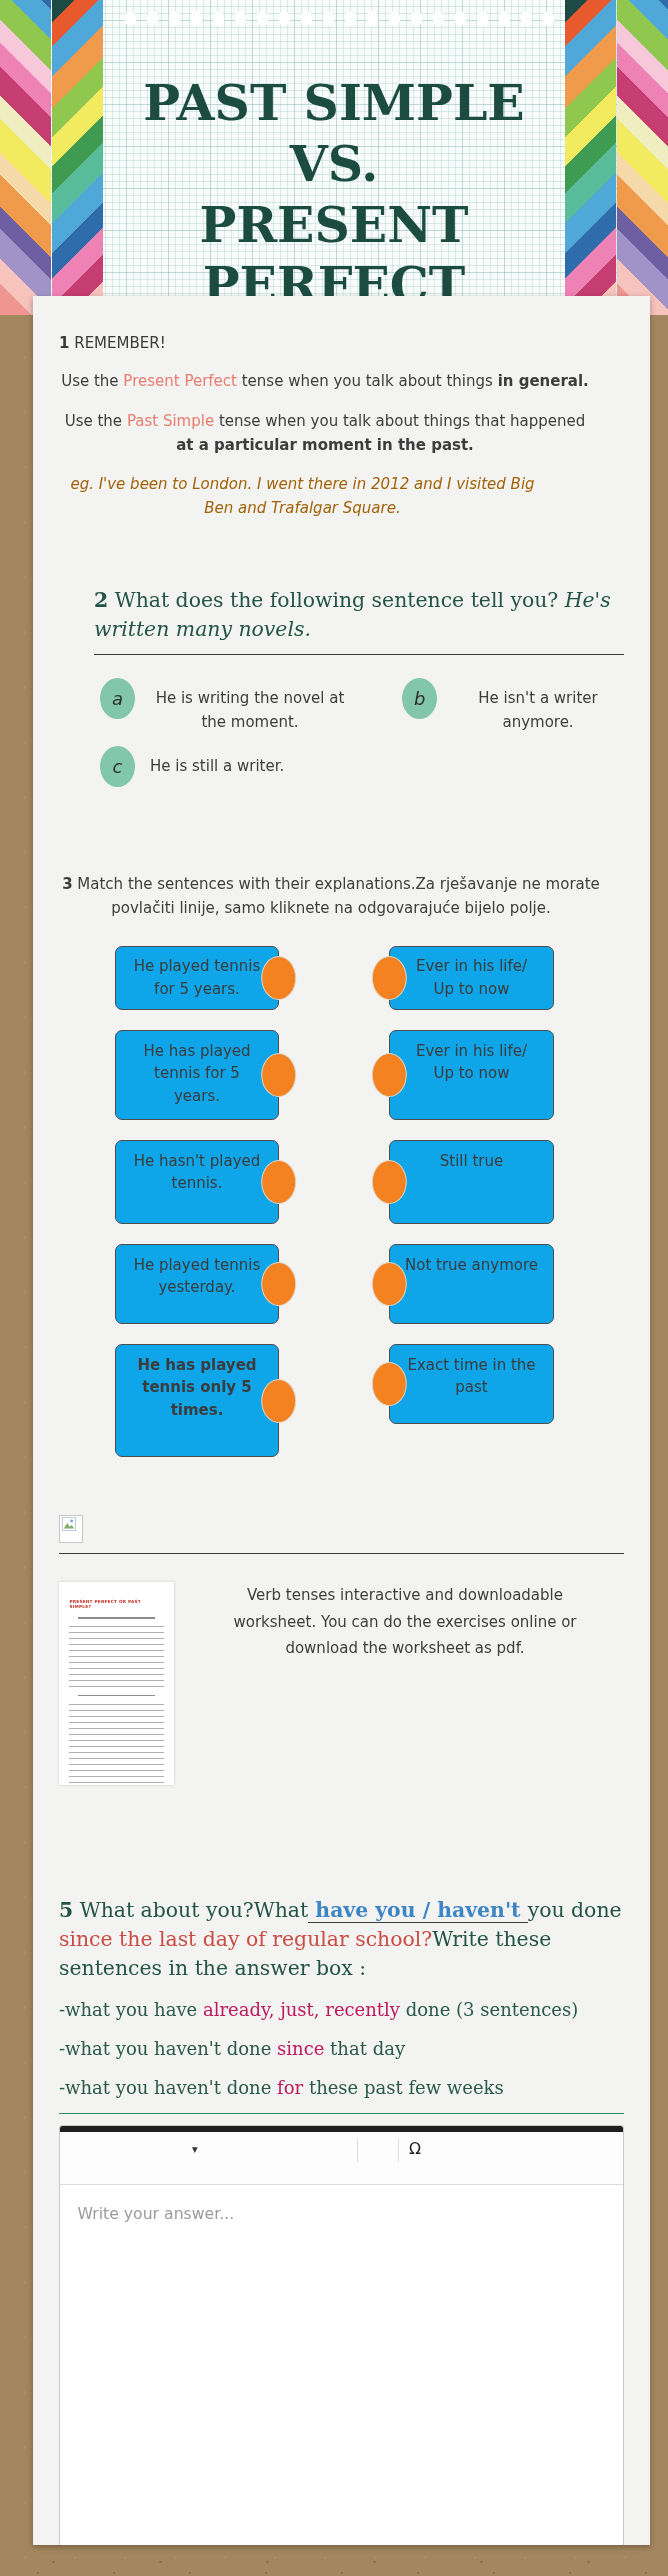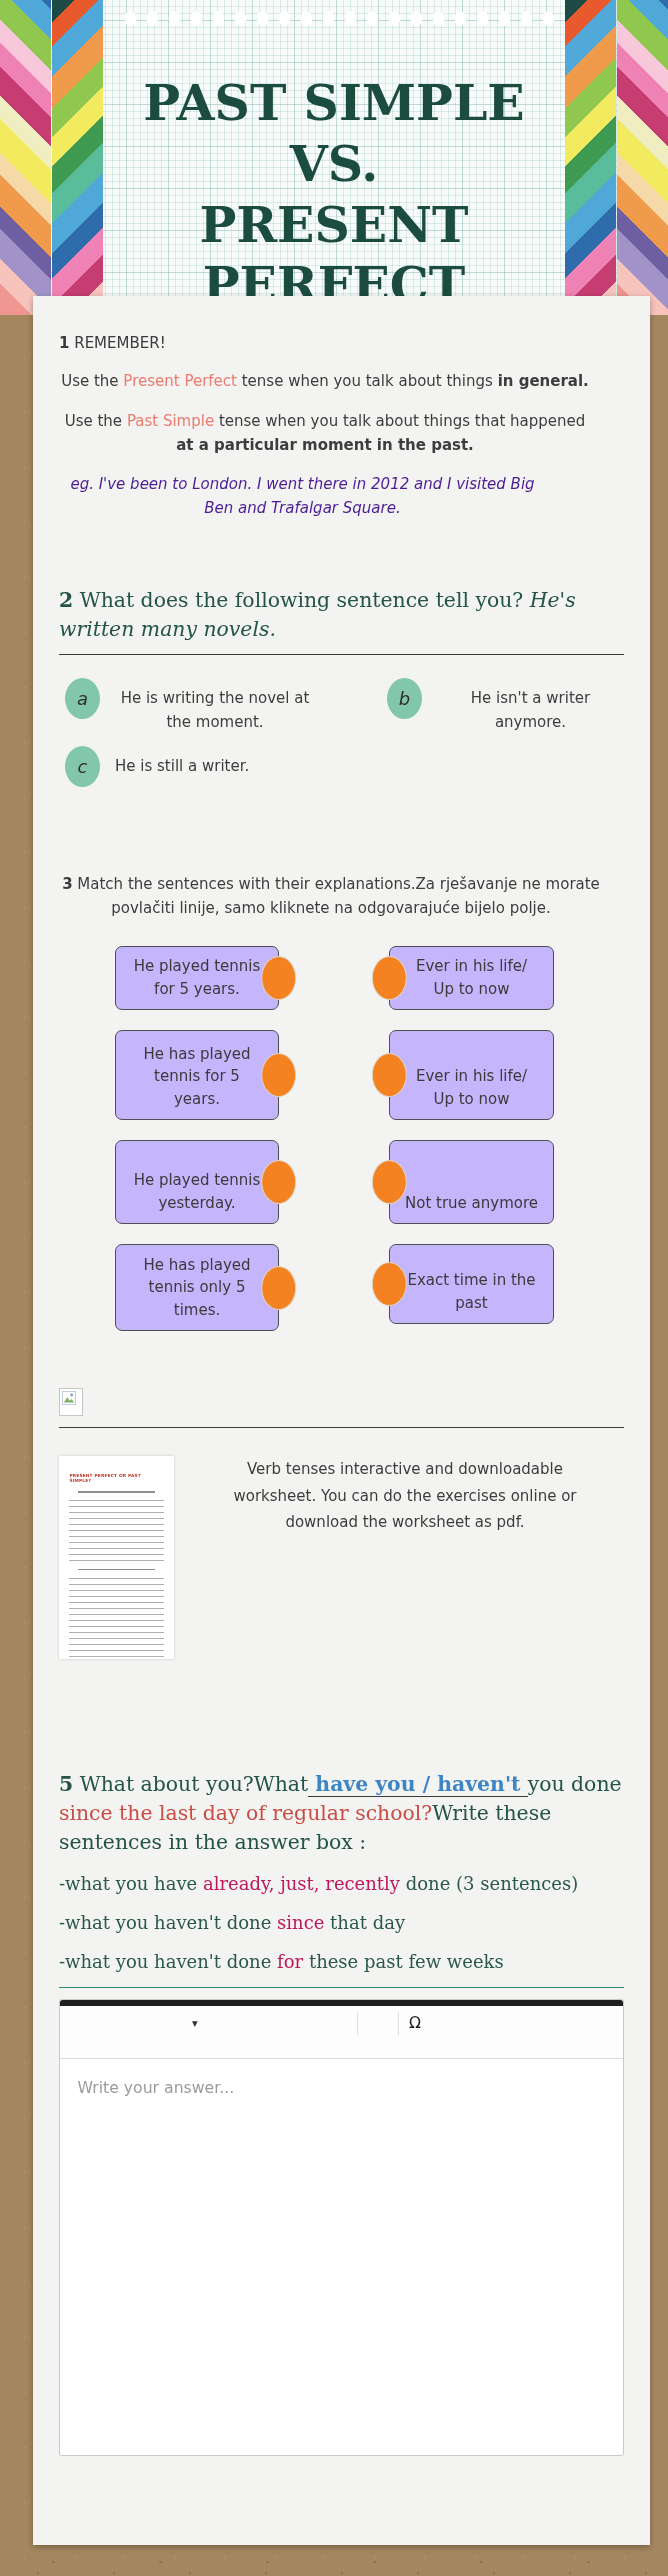--- a/index.html
+++ b/index.html
@@ -68,62 +68,62 @@
   .hl-salmon{color:#e97b6f;}
   .b{font-weight:700;}
   .serif-head{font-family:"DejaVu Serif",serif;font-size:20.4px;line-height:1.42;color:#235447;}
   .serif-head .qnum{font-weight:700;}
   hr.dark{border:none;border-top:1.7px solid #3a3a3a;margin:10.4px 0 0 0;}
   hr.teal{border:none;border-top:1.7px solid #2d8a6d;margin:12px 0 0 0;}
 
   
   .s1-title{font-size:15px;color:#3b3b3b;}
   .s1 p{margin:16.5px 0 0 0;max-width:532px;}
-  .s1 .example{font-style:italic;color:#4c1d95;max-width:487px;margin-top:15px;}
-
-  
-  .s2{margin-top:66px;}
+  .s1 .example{font-style:italic;color:#a16207;max-width:487px;margin-top:15px;}
+
+  
+  .s2{margin-top:66px;margin-left:35px;}
   .s2 .ital{font-style:italic;}
   .options{margin-top:22.6px;display:flex;flex-wrap:wrap;}
   .opt{display:flex;align-items:flex-start;gap:15px;box-sizing:border-box;}
   .opt-a{width:57%;}
   .opt-b{width:43%;}
   .opt-c{width:100%;margin-top:12px;}
   .bullet{
     flex:0 0 35px;width:35px;height:41px;border-radius:50%;
     background:#82c7ab;display:flex;align-items:center;justify-content:center;
     font-style:italic;font-size:18px;color:#2e2e2e;margin-left:6px;
   }
   .opt .body-text{padding-top:7.8px;max-width:200px;}
   .opt-b .body-text{max-width:209px;}
 
   
   .s3{margin-top:85px;}
   .s3 .instr{max-width:544px;}
   .match{margin-top:26px;display:flex;flex-direction:column;gap:20px;}
   .mrow{display:flex;align-items:flex-start;}
   .mbox{
-    background:#c4b5fd;border:0.9px solid #4e4e4e;border-radius:7px;
+    background:#0ea5e9;border:0.9px solid #4e4e4e;border-radius:7px;
     color:#3b3b3b;font-size:15px;line-height:1.5;
-    display:flex;align-items:flex-end;justify-content:center;text-align:center;
+    display:flex;align-items:flex-start;justify-content:center;text-align:center;
     position:relative;padding:8.7px 14px;box-sizing:border-box;
   }
   .mbox.left{width:164px;margin-left:56px;}
   .mbox.right{width:165px;margin-left:110px;}
   .dot{
     position:absolute;width:33px;height:42px;border-radius:50%;
     background:#f58220;border:1.7px solid #ded5c6;top:50%;
   }
   .dot.dr{right:0;transform:translate(52%,-50%);}
   .dot.dl{left:0;transform:translate(-52%,-50%);}
   .mrow:nth-child(1) .mbox{min-height:64px;}
   .mrow:nth-child(2) .mbox{min-height:90px;}
   .mrow:nth-child(3) .mbox{min-height:84px;}
   .mrow:nth-child(4) .mbox{min-height:80px;}
-  .mrow:nth-child(5) .mbox.left{min-height:113px;}
+  .mrow:nth-child(5) .mbox.left{min-height:113px;font-weight:bold;}
   .mrow:nth-child(5) .mbox.right{min-height:80px;}
 
   
   .s4{margin-top:54px;}
   .s4-head{display:flex;align-items:flex-start;gap:12px;}
   .imgicon{
     flex:0 0 23.5px;width:23.5px;height:28px;background:#fff;
     border:0.9px solid #c6c6c6;display:flex;align-items:flex-start;justify-content:flex-start;
     padding:1.7px;box-sizing:border-box;margin-top:3.5px;
   }
@@ -231,20 +231,30 @@
             <span>He has played tennis for 5 years.</span>
             <span class="dot dr"></span>
           </div>
         <div class="mbox right">
             <span class="dot dl"></span>
             <span>Ever in his life/ Up to now</span>
           </div>
       </div>
       <div class="mrow">
         <div class="mbox left">
+            <span>He hasn't played tennis.</span>
+            <span class="dot dr"></span>
+          </div>
+        <div class="mbox right">
+            <span class="dot dl"></span>
+            <span>Still true</span>
+          </div>
+      </div>
+      <div class="mrow">
+        <div class="mbox left">
             <span>He played tennis yesterday.</span>
             <span class="dot dr"></span>
           </div>
         <div class="mbox right">
             <span class="dot dl"></span>
             <span>Not true anymore</span>
           </div>
       </div>
       <div class="mrow">
         <div class="mbox left">

